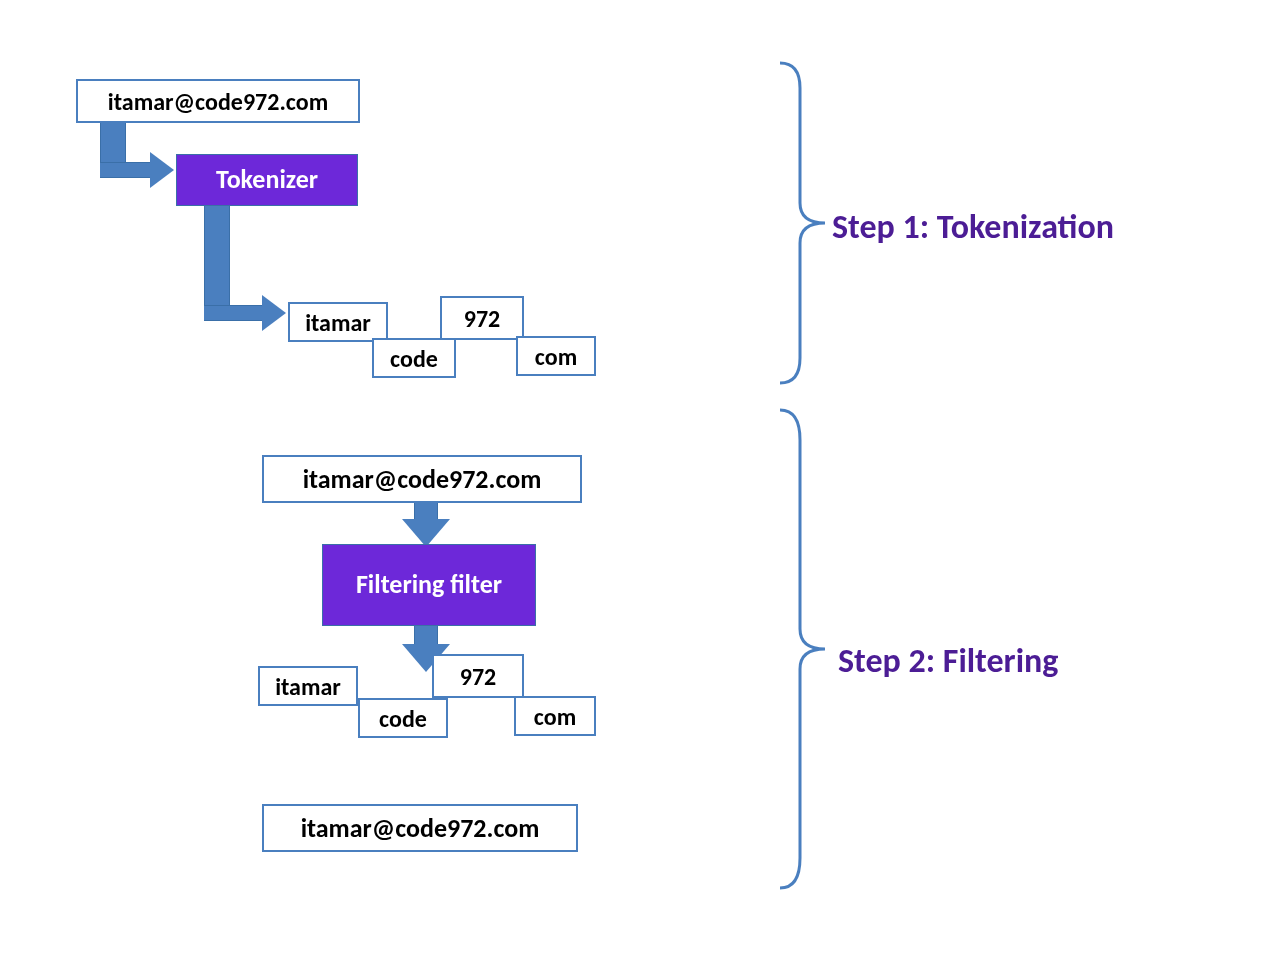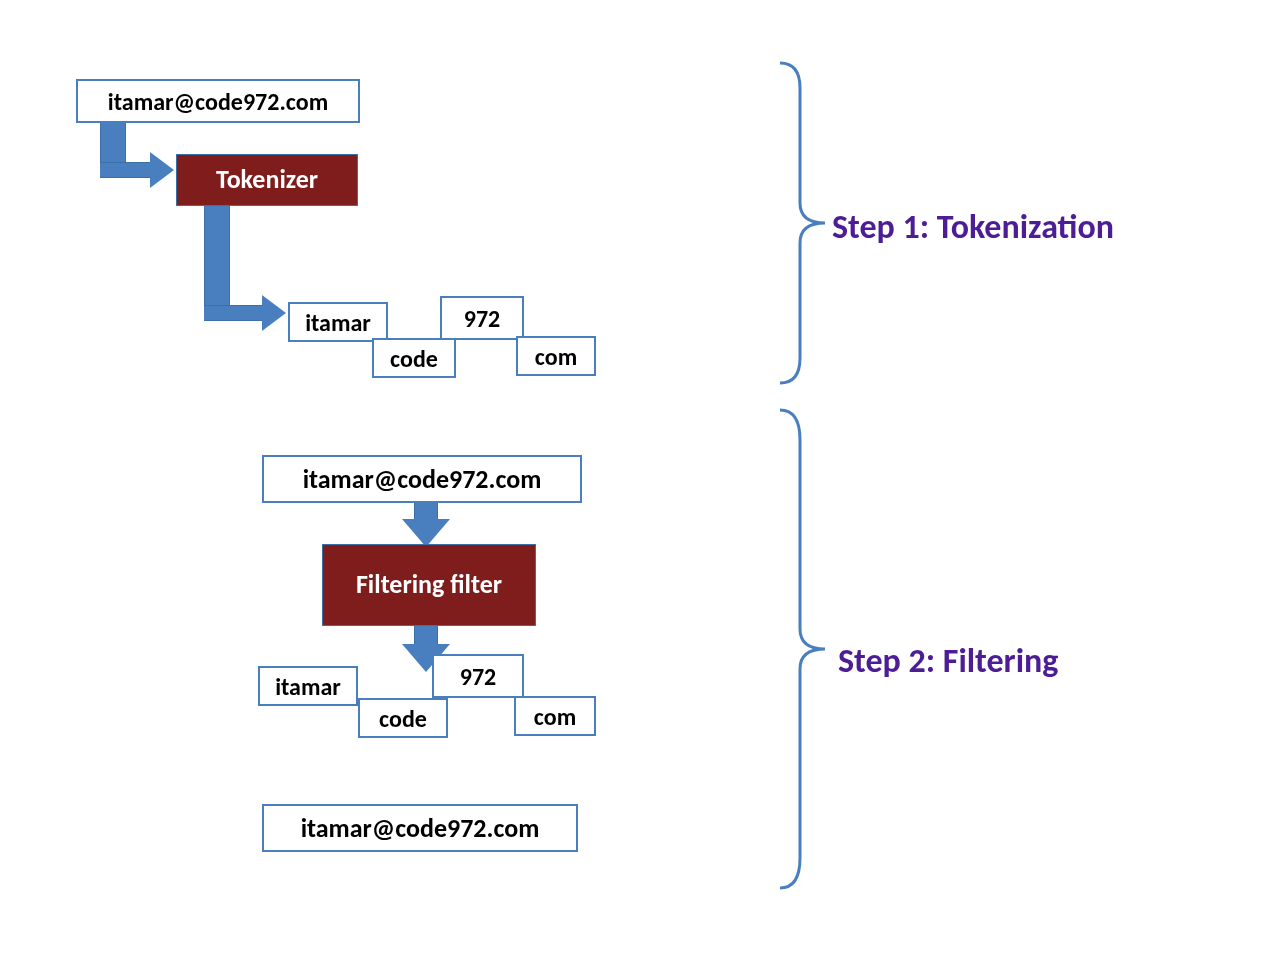--- a/index.html
+++ b/index.html
@@ -20,21 +20,21 @@
     display: flex;
     align-items: center;
     justify-content: center;
     font-weight: bold;
     color: #000000;
     font-size: 24px;
     padding: 4px 26px;
   }
   .blue-box {
     position: absolute;
-    background: #7f1d1d;
+    background: #6d28d9;
     border: 1px solid #3a6fa8;
     display: flex;
     align-items: center;
     justify-content: center;
     color: #ffffff;
     font-weight: bold;
     font-size: 26px;
     text-align: center;
     line-height: 1.2;
   }

